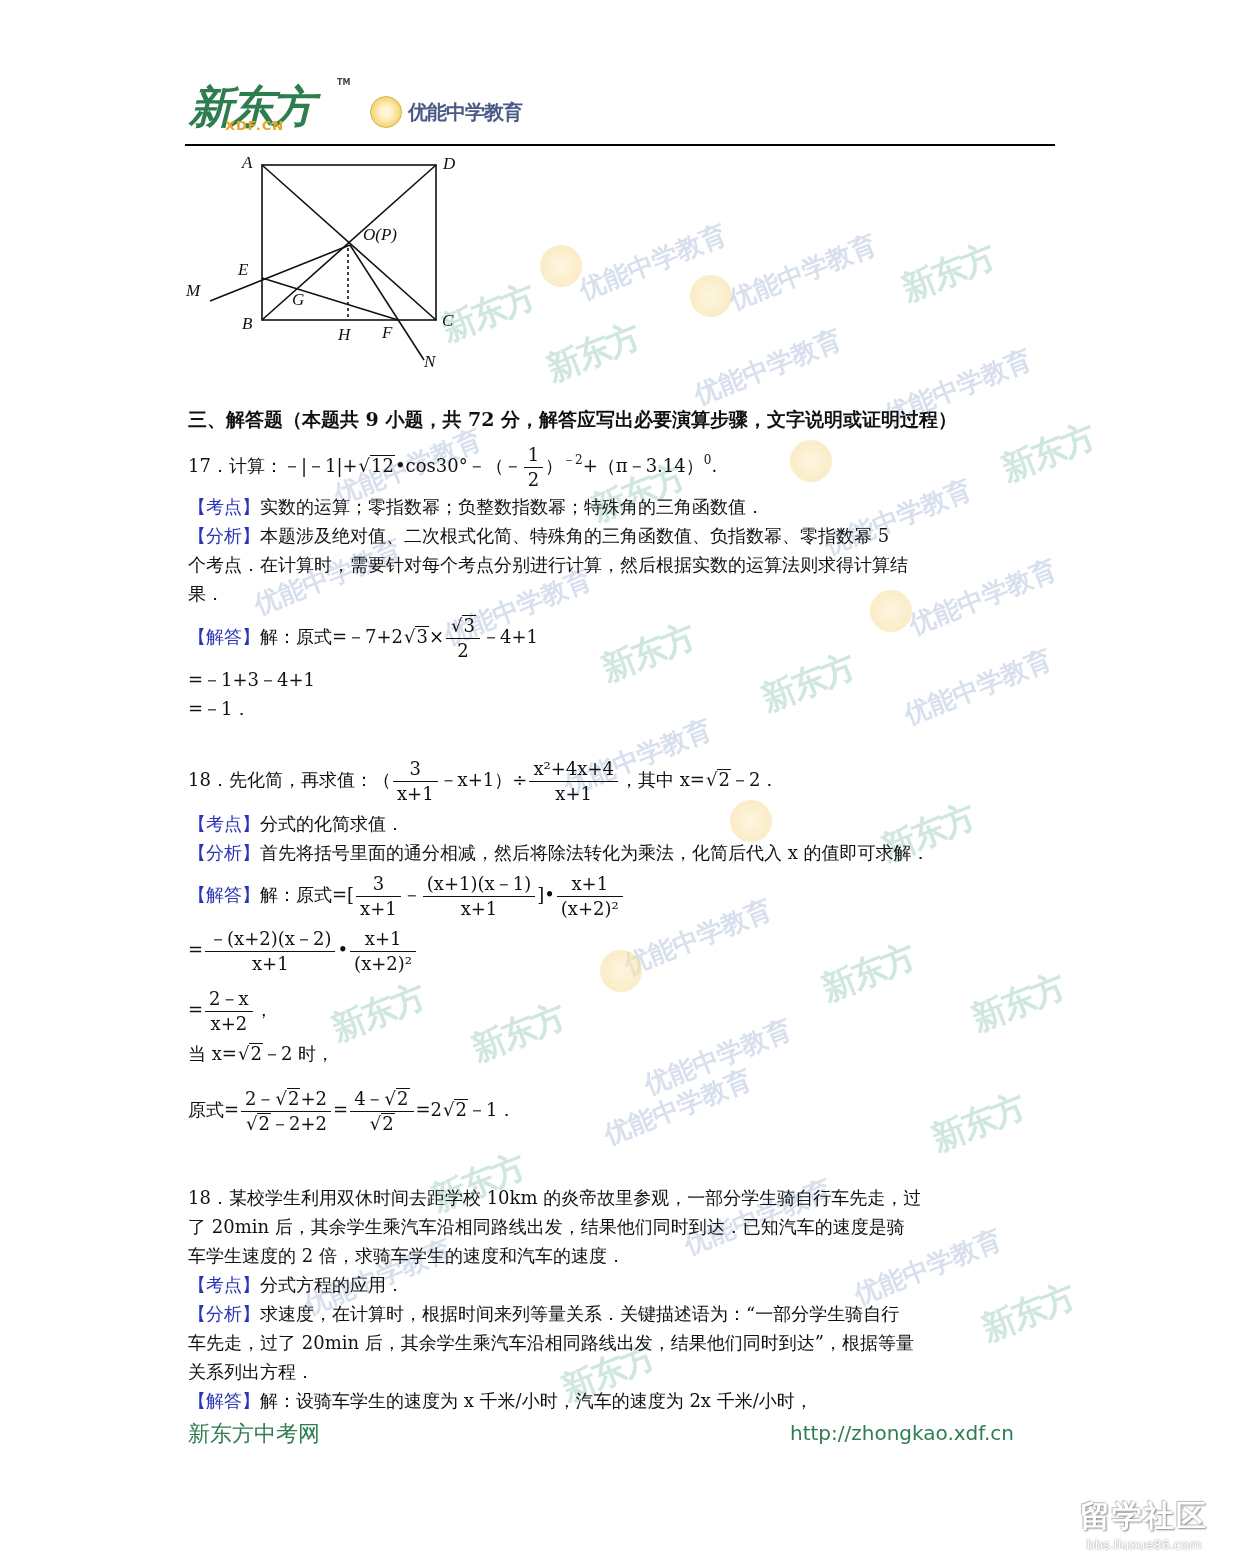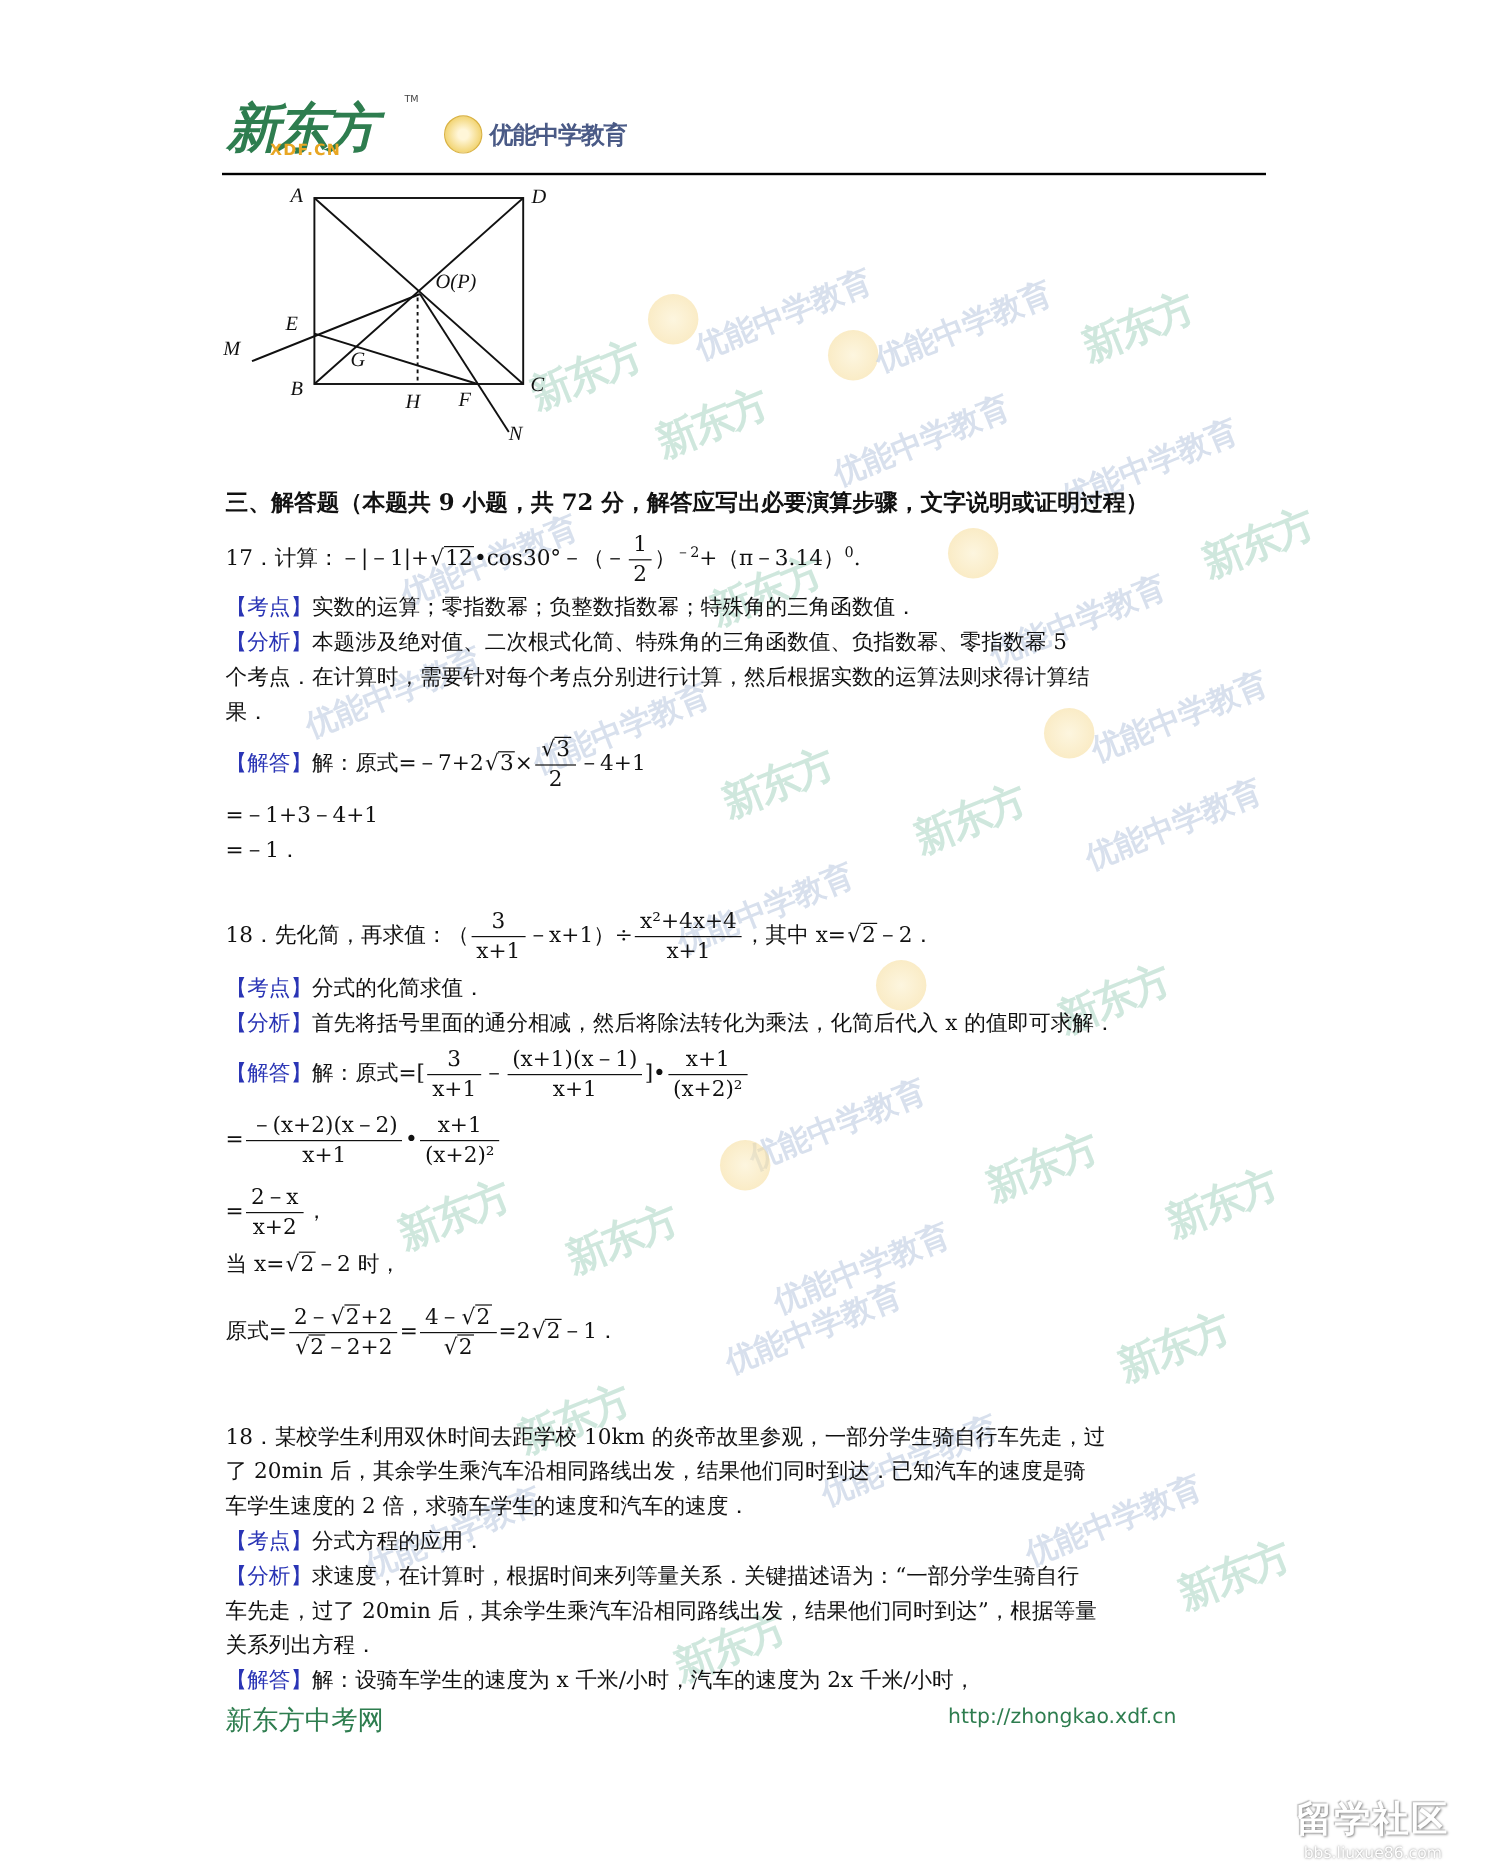--- a/index.html
+++ b/index.html
@@ -4,37 +4,37 @@
 <style>
   html,body{margin:0;padding:0;background:#ffffff;}
   body{width:1240px;height:1556px;position:relative;overflow:hidden;font-family:"DejaVu Serif","Liberation Serif",serif;color:#111;}
   .wm{position:absolute;font-family:"DejaVu Sans","Liberation Sans",sans-serif;font-weight:bold;transform:rotate(-22deg);pointer-events:none;white-space:nowrap;}
   .wm-x{color:#bfe0d2;font-size:34px;letter-spacing:-2px;opacity:.75;}
   .wm-y{color:#c8d4e6;font-size:26px;opacity:.7;}
   .wm-sun{position:absolute;width:42px;height:42px;border-radius:50%;background:radial-gradient(circle,#fbeec5 0%,#f6dc98 70%,#f3d58a 100%);opacity:.55;pointer-events:none;}
   .header{position:absolute;left:185px;top:72px;width:870px;height:74px;}
   .logo-xdf{position:absolute;left:4px;top:6px;font-family:"DejaVu Sans",sans-serif;font-weight:bold;font-size:44px;color:#2e7d4f;letter-spacing:-3px;font-style:italic;}
   .logo-xdf-sub{position:absolute;left:40px;top:46px;font-family:"DejaVu Sans",sans-serif;font-weight:bold;font-size:13px;color:#e8a623;letter-spacing:1px;}
-  .logo-tm{position:absolute;left:152px;top:6px;font-size:8px;font-family:"DejaVu Sans",sans-serif;color:#444;}
+  .logo-tm{position:absolute;left:152px;top:6px;font-size:8px;font-family:"DejaVu Sans",sans-serif;color:#444;font-weight:bold;}
   .logo-yn{position:absolute;left:185px;top:24px;display:flex;align-items:center;}
   .logo-yn .sun{width:30px;height:30px;border-radius:50%;background:radial-gradient(circle,#fff6d8 20%,#f0cf63 80%);border:1px solid #d9b244;}
   .logo-yn .txt{margin-left:6px;font-family:"DejaVu Sans",sans-serif;font-weight:bold;font-size:20px;color:#4a5a86;letter-spacing:-1px;}
   .header-rule{position:absolute;left:185px;top:144px;width:870px;height:2px;background:#000;}
   .diagram{position:absolute;left:180px;top:148px;width:300px;height:230px;}
   .line{position:absolute;left:188px;font-size:18px;white-space:nowrap;line-height:24px;}
   .tag{color:#2a35b5;}
   .sec-title{font-weight:bold;font-size:19px;}
   .frac{display:inline-block;vertical-align:middle;text-align:center;margin:0 2px;}
   .frac .num{display:block;padding:0 4px;border-bottom:1.5px solid #111;line-height:24px;}
   .frac .den{display:block;padding:0 4px;line-height:24px;}
   .sqrt{display:inline-block;border-top:1.5px solid #111;padding:0 1px;margin-left:1px;line-height:20px;}
   .sqrt::before{content:"√";margin-left:-12px;margin-right:1px;}
   .sup{font-size:12px;vertical-align:top;position:relative;top:-6px;}
   .footer-left{position:absolute;left:188px;top:1419px;font-family:"DejaVu Sans",sans-serif;font-size:22px;color:#2e7d4f;}
-  .footer-right{position:absolute;left:790px;top:1421px;font-family:"DejaVu Sans",sans-serif;font-size:17px;color:#2e7d4f;}
+  .footer-right{position:absolute;left:790px;top:1421px;font-family:"DejaVu Sans",sans-serif;font-size:20px;color:#2e7d4f;}
   .corner-wm{position:absolute;left:1080px;top:1496px;text-align:center;}
   .corner-wm .big{font-family:"DejaVu Sans",sans-serif;font-weight:bold;font-size:30px;color:#fff;text-shadow:1px 1px 2px #888,-1px -1px 1px #bbb;letter-spacing:2px;}
   .corner-wm .small{font-family:"DejaVu Sans",sans-serif;font-size:13px;color:#fff;text-shadow:0 0 2px #777;}
 </style>
 </head>
 <body>
 
 <div>
   <div class="wm-sun" style="left:540px;top:245px;"></div>
   <div class="wm wm-y" style="left:575px;top:245px;">优能中学教育</div>

